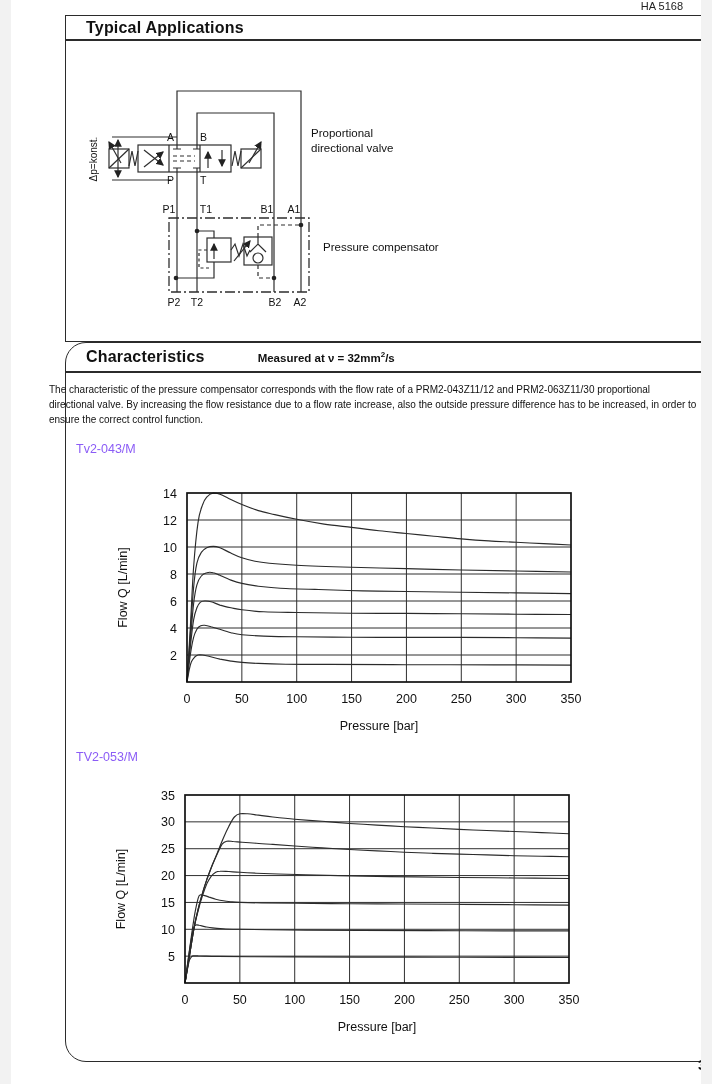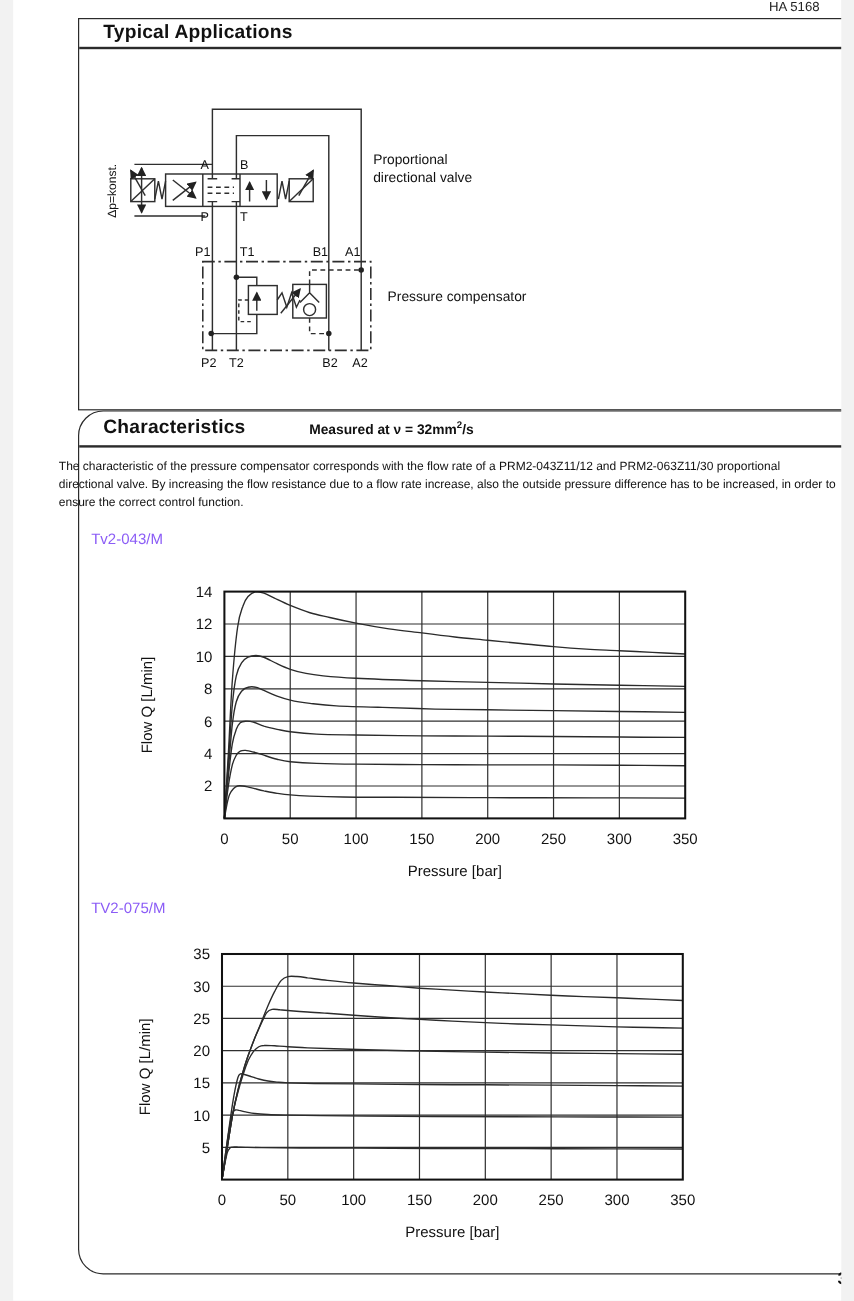--- a/index.html
+++ b/index.html
@@ -175,21 +175,21 @@
       <text x="66" y="162.5" text-anchor="end">4</text>
       <text x="66" y="135.5" text-anchor="end">6</text>
       <text x="66" y="108.5" text-anchor="end">8</text>
       <text x="66" y="81.5" text-anchor="end">10</text>
       <text x="66" y="54.5" text-anchor="end">12</text>
       <text x="66" y="27.5" text-anchor="end">14</text>
       <text x="268" y="260" text-anchor="middle">Pressure [bar]</text>
       <text x="16" y="117.5" text-anchor="middle" transform="rotate(-90 16 117.5)">Flow Q [L/min]</text>
     </svg>
 
-  <div class="chart-title" id="chart2-title">TV2-075/M</div>
+  <div class="chart-title" id="chart2-title">TV2-053/M</div>
   <svg id="chart2" class="chart-svg" viewBox="0 0 500 275">
       <line x1="128.85714285714286" y1="23" x2="128.85714285714286" y2="211" class="grid"></line>
       <line x1="183.71428571428572" y1="23" x2="183.71428571428572" y2="211" class="grid"></line>
       <line x1="238.57142857142856" y1="23" x2="238.57142857142856" y2="211" class="grid"></line>
       <line x1="293.42857142857144" y1="23" x2="293.42857142857144" y2="211" class="grid"></line>
       <line x1="348.2857142857143" y1="23" x2="348.2857142857143" y2="211" class="grid"></line>
       <line x1="403.1428571428571" y1="23" x2="403.1428571428571" y2="211" class="grid"></line>
       <line x1="74" y1="184.14285714285714" x2="458" y2="184.14285714285714" class="grid"></line>
       <line x1="74" y1="157.28571428571428" x2="458" y2="157.28571428571428" class="grid"></line>
       <line x1="74" y1="130.42857142857144" x2="458" y2="130.42857142857144" class="grid"></line>

